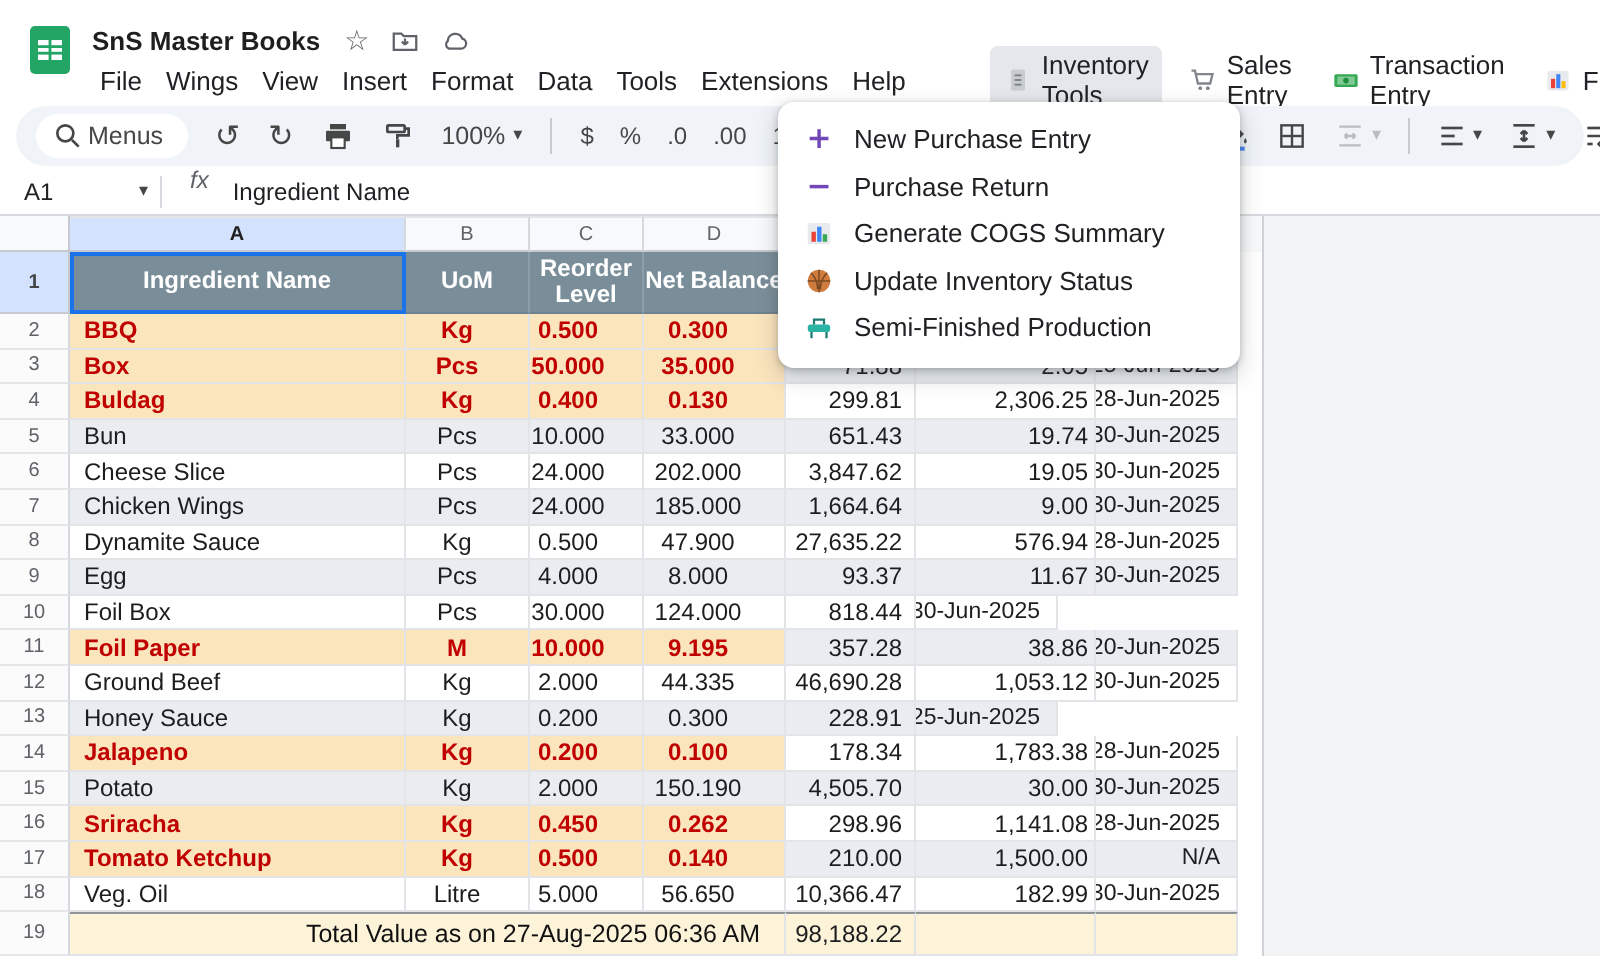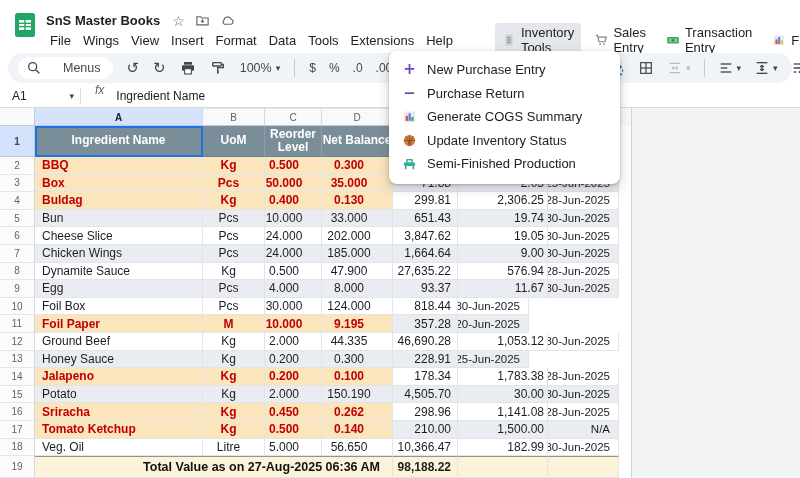--- a/index.html
+++ b/index.html
@@ -20,21 +20,21 @@
   .menubar .menu-item{padding:2px 6px;border-radius:4px;cursor:default;}
   .custom-menus{display:flex;align-items:center;margin-left:8px;gap:6px;}
   .custom-menu{display:flex;align-items:center;gap:5px;padding:2px 7px;border-radius:4px;font-size:13px;}
   .custom-menu.open{background:#e4e7eb;}
   .cm-icon{width:14px;height:14px;flex:0 0 auto;}
   
   .toolbar{
     position:relative;height:30px;margin:1px 8px 1px 8px;background:#f0f4f9;border-radius:18px;
     display:flex;align-items:center;padding-left:10px;color:#444746;
   }
-  .pill{display:flex;align-items:center;gap:21px;background:#fff;border-radius:14px;height:22px;padding:0 12px 0 8px;font-size:12.5px;color:#444746;}
+  .pill{display:flex;align-items:center;gap:2px;background:#fff;border-radius:14px;height:22px;padding:0 12px 0 8px;font-size:12.5px;color:#444746;}
   .tb-group{display:flex;align-items:center;gap:14px;margin-left:14px;}
   .tb-glyph{font-family:"DejaVu Sans",sans-serif;font-size:15px;color:#444746;line-height:1;}
   .tb-svg{width:16px;height:16px;}
   .tb-text{font-size:12px;color:#444746;}
   .tb-sep{width:1px;height:18px;background:#c7cbd1;margin-left:14px;}
   .zoom-ctl{display:flex;align-items:center;gap:4px;margin-left:14px;font-size:12.5px;}
   .caret{font-family:"DejaVu Sans",sans-serif;font-size:9px;color:#444746;}
   .tb-right{position:absolute;left:601px;top:0;height:100%;display:flex;align-items:center;gap:13px;}
   .mini{display:flex;align-items:center;gap:3px;}
   .greyed svg *{stroke:#b9bdc2 !important;fill:none;}
@@ -72,21 +72,21 @@
   .band .cell{background:#e9edf2;}
   .cell.alert{background:#fbe5bd !important;color:#c00000;font-weight:bold;}
   .cell.c-a{padding-left:7px;}
   .cell.c-b{justify-content:center;padding-right:10px;}
   .cell.c-c{justify-content:center;padding-right:18px;}
   .cell.c-d{justify-content:center;padding-right:16px;}
   .cell.c-e{justify-content:flex-end;padding-right:6px;}
   .cell.c-f{justify-content:flex-end;padding-right:3px;}
   .cell.c-g{justify-content:flex-end;padding-right:8px;font-size:11.5px;}
   .trow.total{height:22px;}
-  .trow.total .cell{background:#fdf3d9;border-top:1px solid #8f9499;font-weight:bold;}
+  .trow.total .cell{background:#fdf3d9;border-top:1px solid #8f9499;font-weight:normal;}
   .total-label{width:358px;justify-content:flex-end !important;padding-right:12px;font-size:12.5px;color:#111;}
   .selection{position:absolute;left:35px;top:18px;width:168px;height:31px;border:2px solid #1a73e8;box-sizing:border-box;pointer-events:none;z-index:5;}
   .void{position:absolute;left:631px;top:0;width:169px;height:370px;background:#f2f3f5;border-left:1px solid #cfd3d7;}
   
   .dropdown{
     position:absolute;left:389px;top:51px;width:231px;z-index:50;background:#fff;border-radius:8px;
     box-shadow:0 1px 3px rgba(60,64,67,.3),0 4px 10px 2px rgba(60,64,67,.18);padding:7px 0 8px 0;
   }
   .dd-item{display:flex;align-items:center;gap:10px;height:23.5px;padding-left:13px;font-size:13px;color:#202124;}
   .dd-glyph{width:15px;text-align:center;font-weight:bold;font-size:15px;color:#7248b9;font-family:"DejaVu Sans",sans-serif;line-height:1;}
@@ -382,20 +382,21 @@
         <div class="cell c-e">818.44</div>
         <div class="cell c-g">30-Jun-2025</div>
       </div>
       <div class="trow band">
         <div class="rn">11</div>
         <div class="cell c-a alert">Foil Paper</div>
         <div class="cell c-b alert">M</div>
         <div class="cell c-c alert">10.000</div>
         <div class="cell c-d alert">9.195</div>
         <div class="cell c-e">357.28</div>
+        <div class="cell c-f">38.86</div>
         <div class="cell c-g">20-Jun-2025</div>
       </div>
       <div class="trow">
         <div class="rn">12</div>
         <div class="cell c-a">Ground Beef</div>
         <div class="cell c-b">Kg</div>
         <div class="cell c-c">2.000</div>
         <div class="cell c-d">44.335</div>
         <div class="cell c-e">46,690.28</div>
         <div class="cell c-f">1,053.12</div>

